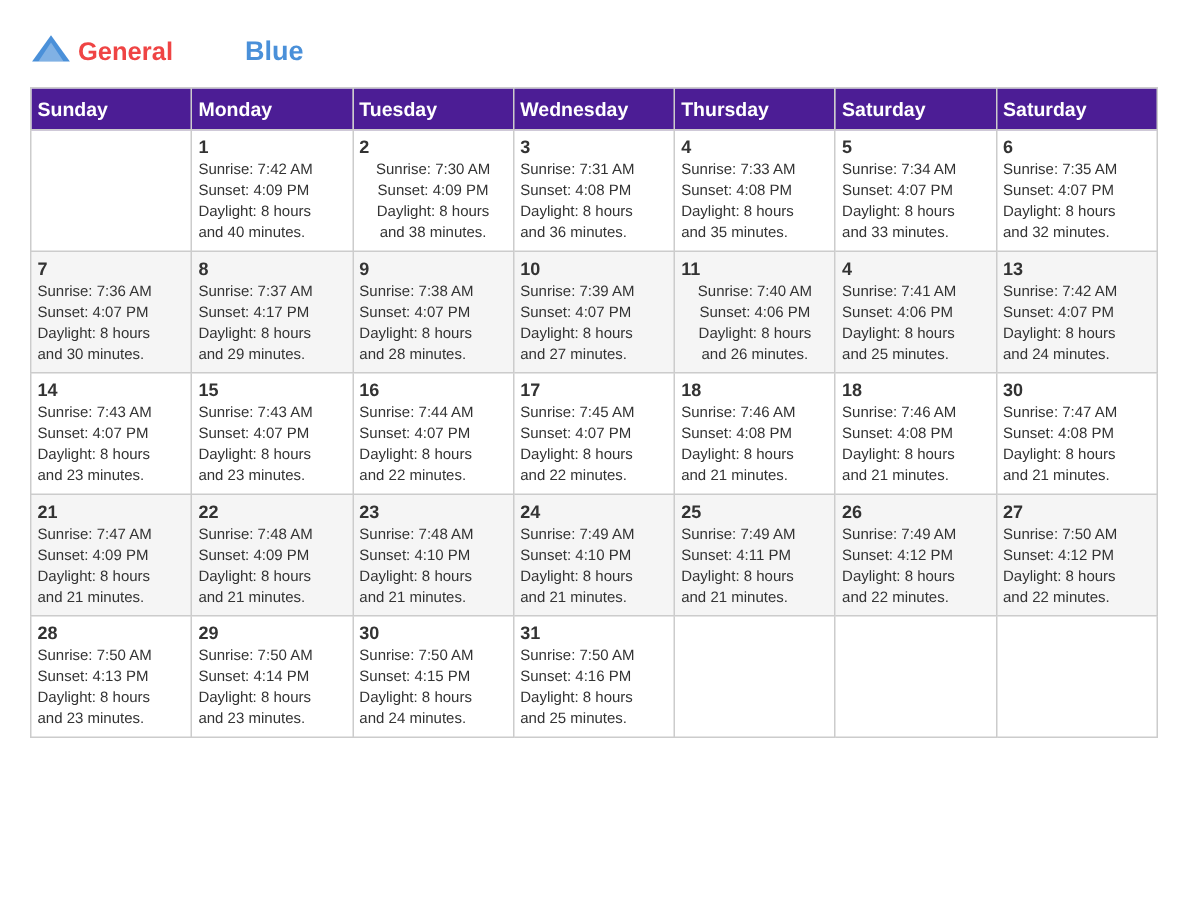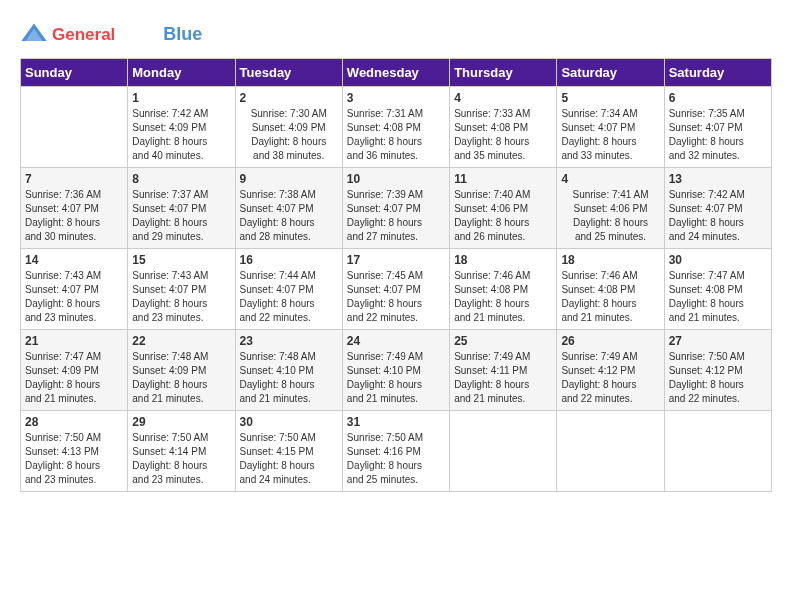--- a/index.html
+++ b/index.html
@@ -174,48 +174,48 @@
         <td>
           <span class="day-num">7</span>
           <div class="day-info" style="white-space: pre-line;">Sunrise: 7:36 AM
 Sunset: 4:07 PM
 Daylight: 8 hours
 and 30 minutes.</div>
         </td>
         <td>
           <span class="day-num">8</span>
           <div class="day-info" style="white-space: pre-line;">Sunrise: 7:37 AM
-Sunset: 4:07 PM
+Sunset: 4:17 PM
 Daylight: 8 hours
 and 29 minutes.</div>
         </td>
         <td>
           <span class="day-num">9</span>
           <div class="day-info" style="white-space: pre-line;">Sunrise: 7:38 AM
 Sunset: 4:07 PM
 Daylight: 8 hours
 and 28 minutes.</div>
         </td>
         <td>
           <span class="day-num">10</span>
           <div class="day-info" style="white-space: pre-line;">Sunrise: 7:39 AM
 Sunset: 4:07 PM
 Daylight: 8 hours
 and 27 minutes.</div>
         </td>
         <td>
           <span class="day-num">11</span>
-          <div class="day-info" style="white-space: pre-line;">Sunrise: 7:40 AM
+          <div class="day-info" style="white-space: pre-line; text-align: center;">Sunrise: 7:40 AM
 Sunset: 4:06 PM
 Daylight: 8 hours
 and 26 minutes.</div>
         </td>
         <td>
           <span class="day-num">4</span>
-          <div class="day-info" style="white-space: pre-line; text-align: center;">Sunrise: 7:41 AM
+          <div class="day-info" style="white-space: pre-line;">Sunrise: 7:41 AM
 Sunset: 4:06 PM
 Daylight: 8 hours
 and 25 minutes.</div>
         </td>
         <td>
           <span class="day-num">13</span>
           <div class="day-info" style="white-space: pre-line;">Sunrise: 7:42 AM
 Sunset: 4:07 PM
 Daylight: 8 hours
 and 24 minutes.</div>

